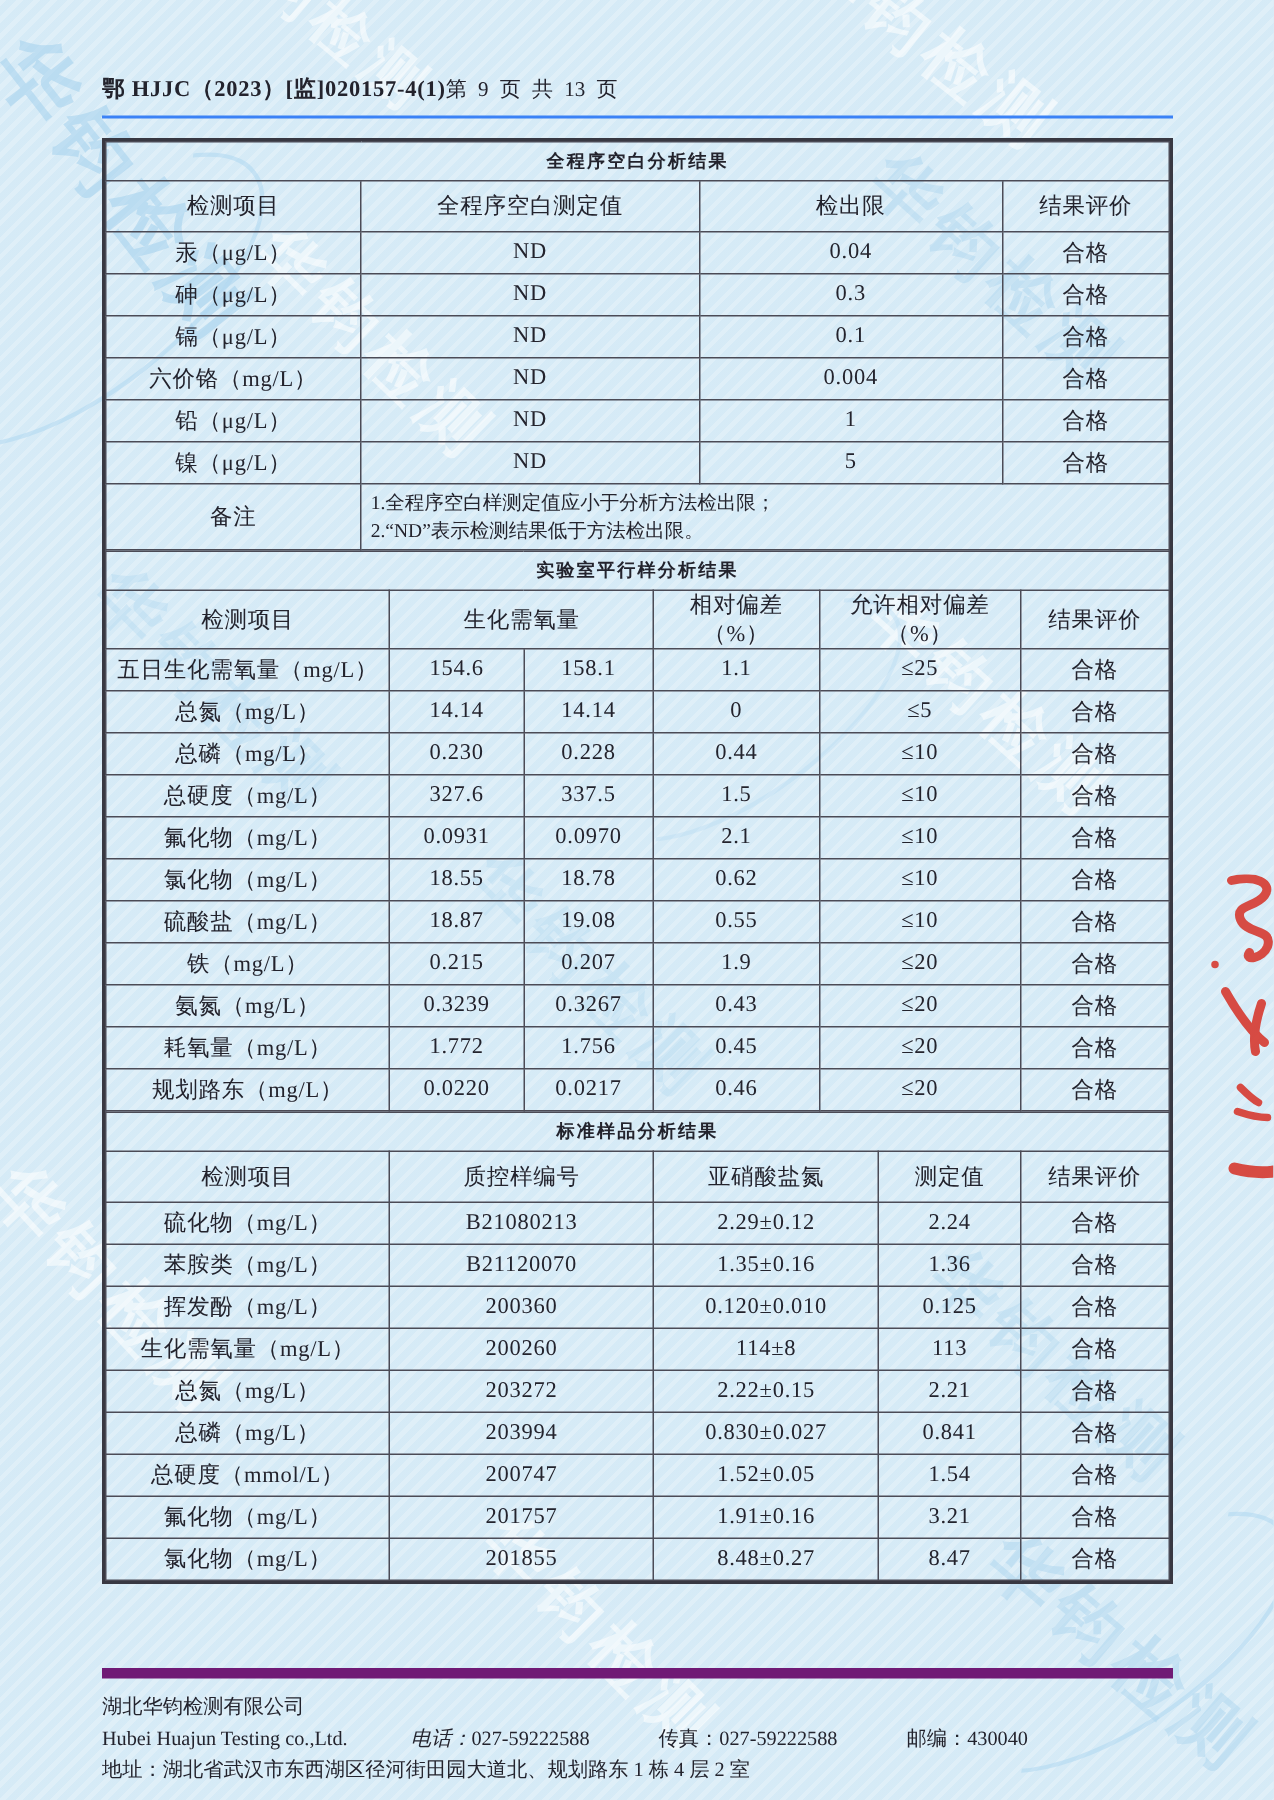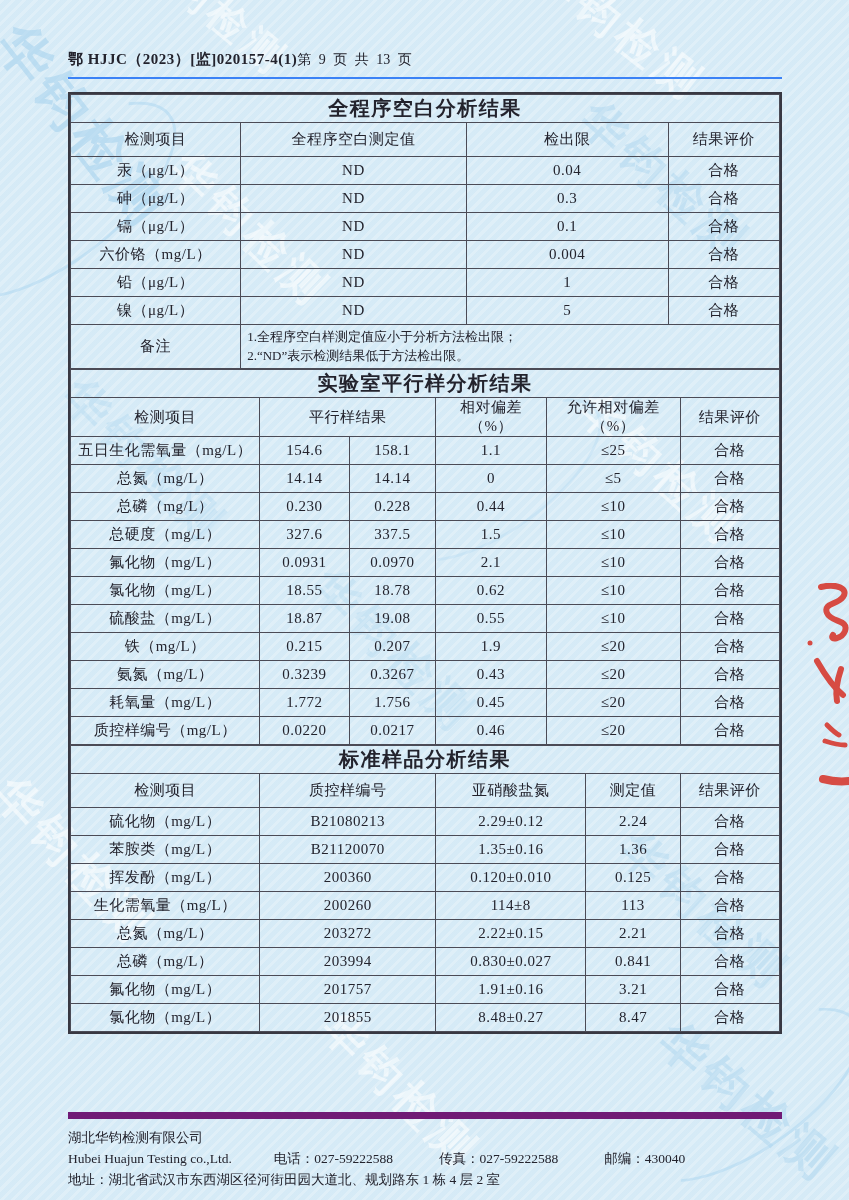--- a/index.html
+++ b/index.html
@@ -40,34 +40,34 @@
     position:absolute; left:68px; top:92px; width:714px;
     border:2px solid #383842;
   }
   table { width:100%; border-collapse:collapse; table-layout:fixed; }
   td {
     border:1px solid #4b4b56;
     text-align:center; vertical-align:middle;
     font-size:15px; height:28px; padding:0 4px;
     letter-spacing:0.5px;
   }
-  .t-title td { height:26px; font-size:20px; font-weight:bold; letter-spacing:1.5px; }
+  .t-title td { height:26px; font-size:12px; font-weight:bold; letter-spacing:1.5px; }
   .t-head  td { height:34px; }
   .note-cell  { height:44px; }
   .note-content {
     text-align:left; font-size:13px; line-height:1.45; padding:2px 6px; letter-spacing:0;
   }
   
   .page-footer {
     position:absolute; left:68px; top:1112px; width:714px;
     border-top:7px solid #701a75; padding-top:9px;
     font-size:13.5px; line-height:1.55;
   }
   .footer-row2 { display:flex; align-items:flex-start; }
-  .footer-row2 .gap1 { margin-left:42px; }
+  .footer-row2 .gap1 { margin-left:42px;font-style:italic; }
   .footer-row2 .gap2 { margin-left:46px; }
   .footer-row2 .gap3 { margin-left:46px; }
   
   .red-stamp { position:absolute; right:0; top:583px; width:52px; height:225px; z-index:2; }
 </style>
 </head>
 <body>
 
 <div class="wm-layer">
   <span class="wm" style="left:-38px; top:90px;  font-size:54px; transform:rotate(52deg);">华钧检测</span>
@@ -167,21 +167,21 @@
           <col style="width:15.6%">
           <col style="width:18.9%">
           <col style="width:14%">
         </colgroup>
       <tbody>
           <tr class="t-title">
         <td colspan="6">实验室平行样分析结果</td>
       </tr>
       <tr class="t-head">
         <td>检测项目</td>
-        <td colspan="2">平行样结果</td>
+        <td colspan="2">生化需氧量</td>
         <td>相对偏差（%）</td>
         <td>允许相对偏差（%）</td>
         <td>结果评价</td>
       </tr>
       <tr>
         <td>五日生化需氧量（mg/L）</td>
         <td>154.6</td>
         <td>158.1</td>
         <td>1.1</td>
         <td>≤25</td>
@@ -253,21 +253,21 @@
       </tr>
       <tr>
         <td>耗氧量（mg/L）</td>
         <td>1.772</td>
         <td>1.756</td>
         <td>0.45</td>
         <td>≤20</td>
         <td>合格</td>
       </tr>
       <tr>
-        <td>质控样编号（mg/L）</td>
+        <td>规划路东（mg/L）</td>
         <td>0.0220</td>
         <td>0.0217</td>
         <td>0.46</td>
         <td>≤20</td>
         <td>合格</td>
       </tr>
     </tbody>
       </table>
 
     <table>
@@ -322,20 +322,27 @@
         <td>203272</td>
         <td>2.22±0.15</td>
         <td>2.21</td>
         <td>合格</td>
       </tr>
       <tr>
         <td>总磷（mg/L）</td>
         <td>203994</td>
         <td>0.830±0.027</td>
         <td>0.841</td>
+        <td>合格</td>
+      </tr>
+      <tr>
+        <td>总硬度（mmol/L）</td>
+        <td>200747</td>
+        <td>1.52±0.05</td>
+        <td>1.54</td>
         <td>合格</td>
       </tr>
       <tr>
         <td>氟化物（mg/L）</td>
         <td>201757</td>
         <td>1.91±0.16</td>
         <td>3.21</td>
         <td>合格</td>
       </tr>
       <tr>

